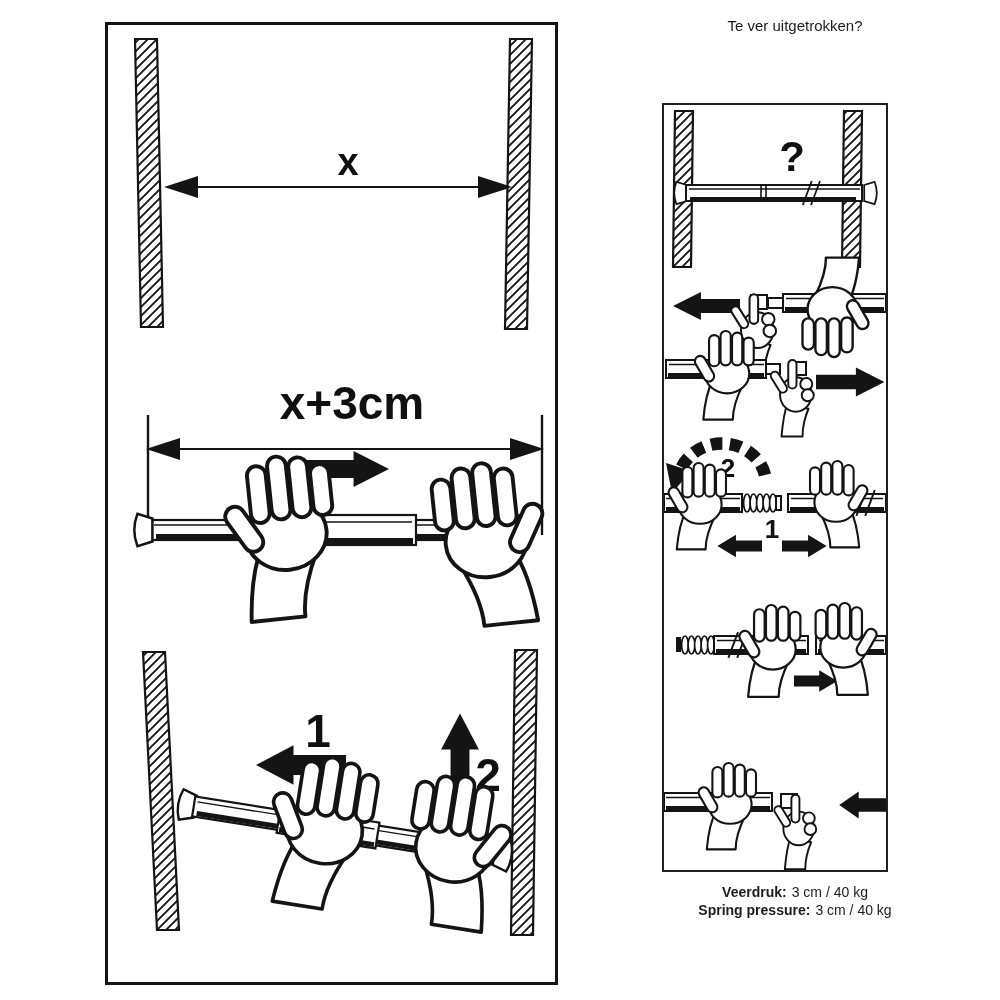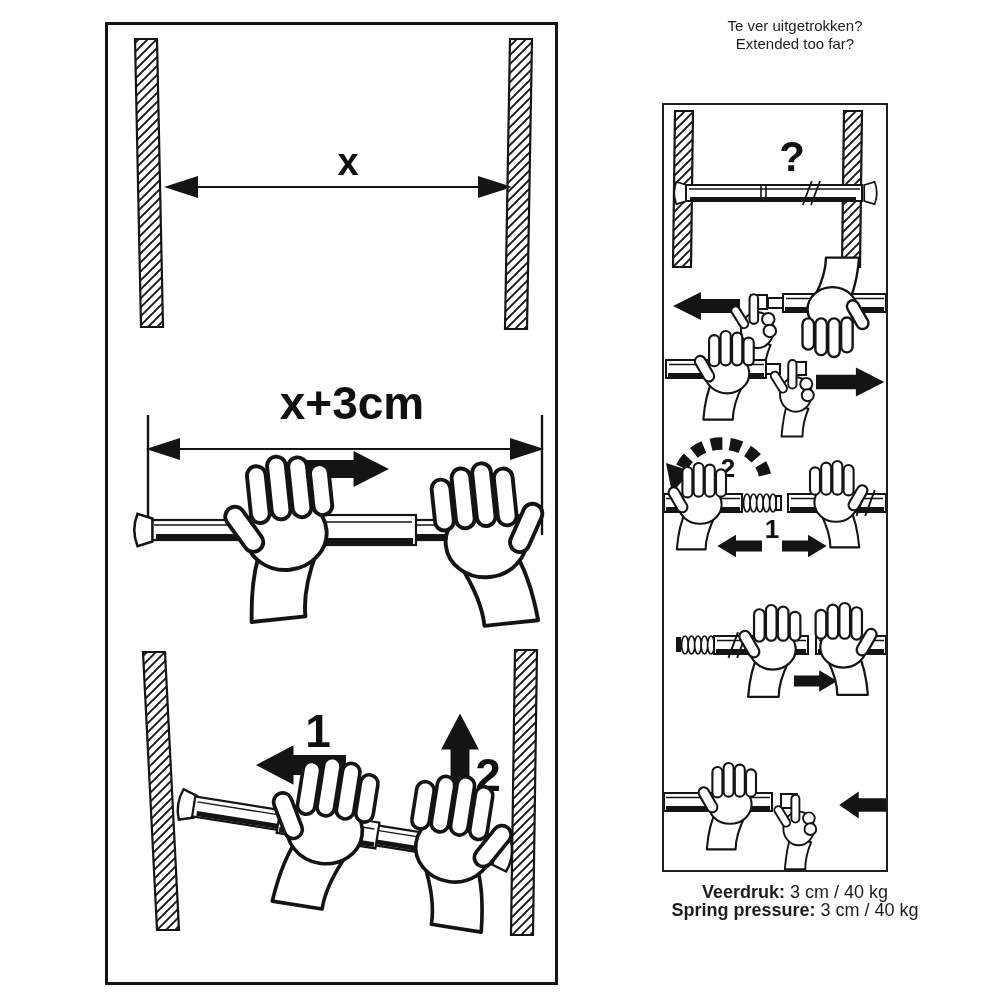--- a/index.html
+++ b/index.html
@@ -7,21 +7,21 @@
     width:1000px;height:1000px;background:#ffffff;position:relative;
     font-family:"Liberation Sans",sans-serif;color:#1c1c1c;
   }
   .sheet{position:absolute;inset:0;background:#fff;border-radius:10px;}
   .header-questions{
     position:absolute;left:618px;top:17px;width:354px;text-align:center;
     font-size:15px;line-height:17.5px;font-weight:400;
   }
   .footer-specs{
     position:absolute;left:618px;top:884px;width:354px;text-align:center;
-    font-size:18px;line-height:17.5px;
+    font-size:14px;line-height:17.5px;
   }
   .spec-line b{margin-right:5px;font-weight:bold;}
   .left-panel{
     position:absolute;left:105px;top:22px;width:447px;height:957px;
     border:3px solid #141414;background:#fff;
   }
   .right-panel{
     position:absolute;left:662px;top:103px;width:222px;height:765px;
     border:2px solid #1f1f1f;background:#fff;
   }
@@ -35,21 +35,20 @@
   .mline{stroke:#141414;stroke-width:2;fill:none;}
   text.biglabel{font-family:"Liberation Sans",sans-serif;font-weight:bold;fill:#101010;}
 </style>
 </head>
 <body>
 
 <div class="sheet">
 
   <div class="header-questions">
     <div>Te ver uitgetrokken?</div>
-    <div>Extended too far?</div>
   </div>
 
   <div class="left-panel">
     <svg viewBox="0 0 447 957" width="447" height="957">
       <defs>
         <pattern id="hatch" width="9" height="9" patternUnits="userSpaceOnUse">
           <rect width="9" height="9" fill="#ffffff"></rect>
           <path d="M-2,2 L2,-2 M0,9 L9,0 M7,11 L11,7" stroke="#161616" stroke-width="1.9"></path>
         </pattern>
         <path id="capL" d="M16,-10 L3,-14 Q-2.5,0 3,14 L16,10 Z" fill="#fff" stroke="#141414" stroke-width="2.2"></path>

